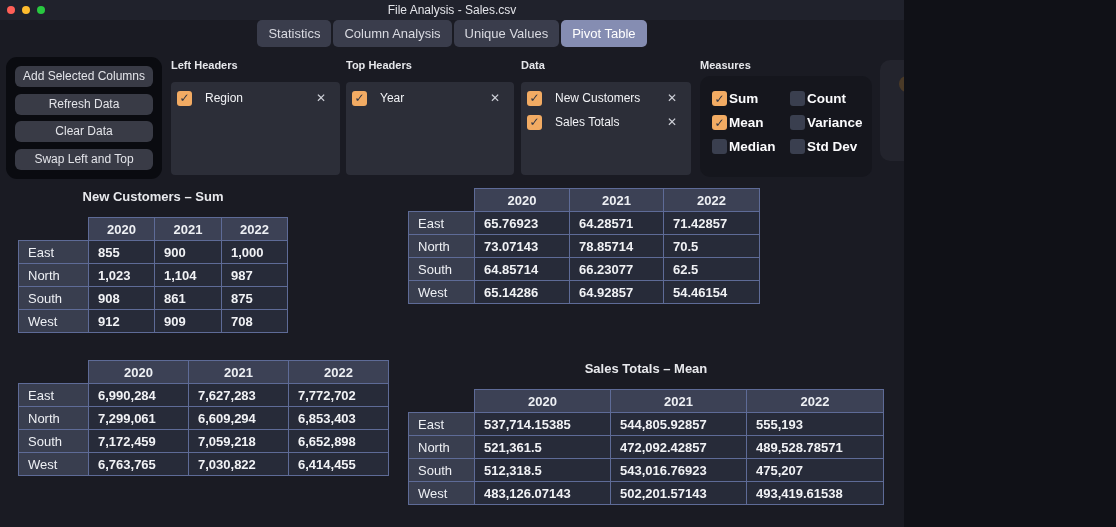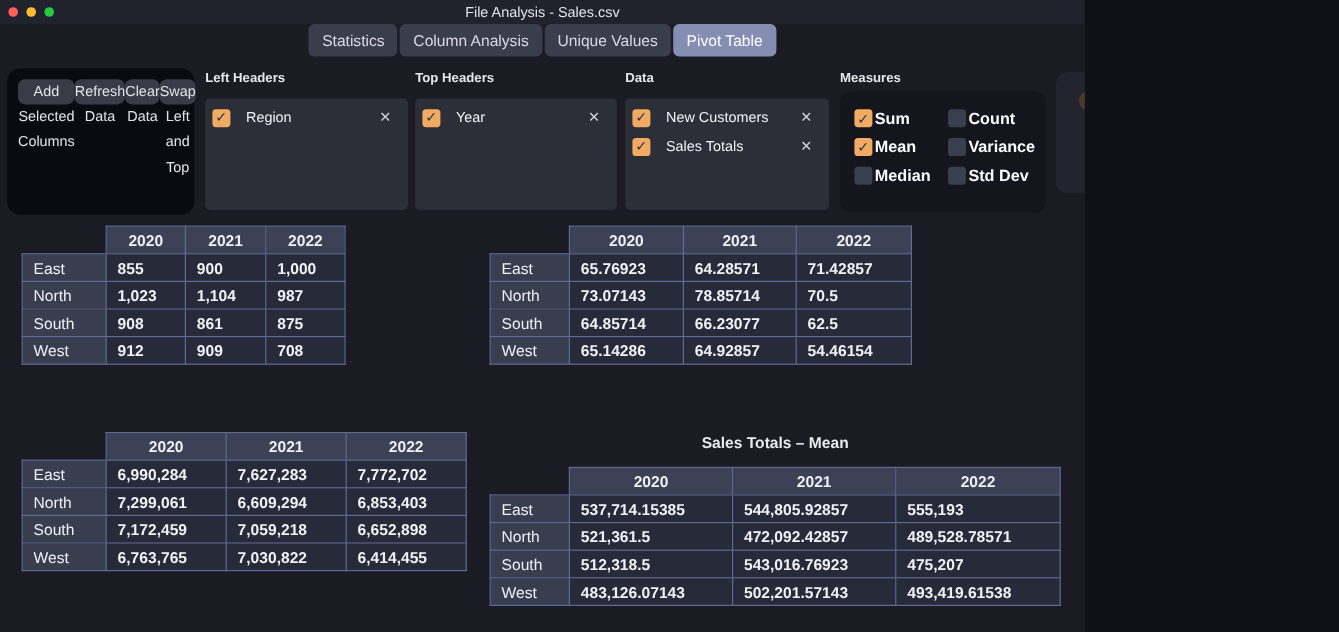--- a/index.html
+++ b/index.html
@@ -13,21 +13,21 @@
   .win-title{position:absolute;left:0;right:0;top:3px;text-align:center;font-size:12px;
              font-weight:500;color:#e3e4e9;}
   
   .tabbar{position:absolute;top:20px;left:0;right:0;display:flex;justify-content:center;gap:2px;}
   .tab{height:27px;line-height:27px;padding:0 11px;border-radius:5px;background:#3a3d4c;
        color:#d9dae1;font-size:13px;font-weight:500;cursor:default;}
   .tab.active{background:#858db2;color:#ffffff;}
   
   .btn-group{position:absolute;left:6px;top:57px;width:156px;height:122px;box-sizing:border-box;
              background:#0a0b10;border-radius:11px;padding:9px;display:flex;
-             flex-direction:row;justify-content:space-between;}
+             flex-direction:column;justify-content:space-between;}
   .abtn{height:21px;line-height:21px;background:#393b46;border-radius:6px;text-align:center;
         font-size:12px;color:#e3e4e9;font-weight:500;}
   .sec{position:absolute;top:57px;}
   .sec-title{height:16px;line-height:16px;text-align:left;font-size:11px;font-weight:700;color:#e6e7eb;}
   .sec-left{left:171px;width:169px;} .sec-top{left:346px;width:168px;}
   .sec-data{left:521px;width:170px;} .sec-measures{left:700px;width:172px;}
   .sec-options{left:880px;width:232px;}
   .items{margin-top:9px;height:93px;box-sizing:border-box;background:#2c2e38;border-radius:4px;
          padding:5px 8px 5px 6px;}
   .item{display:flex;align-items:center;height:22px;margin-bottom:2px;}
@@ -167,20 +167,21 @@
         <span class="toggle">
             <span class="knob"></span>
           </span>
         <span class="toggle-label">Use Thousands Separators</span>
       </div>
     </div>
   </section>
 
   <div id="tables">
       <div class="tblock tb0">
+        <div class="tbl-title">New Customers – Sum</div>
         <table class="ptable">
           <colgroup>
             <col class="c0">
             <col class="c1">
             <col class="c2">
             <col class="c3">
           </colgroup>
           <thead>
             <tr>
               <th class="corner"></th>

